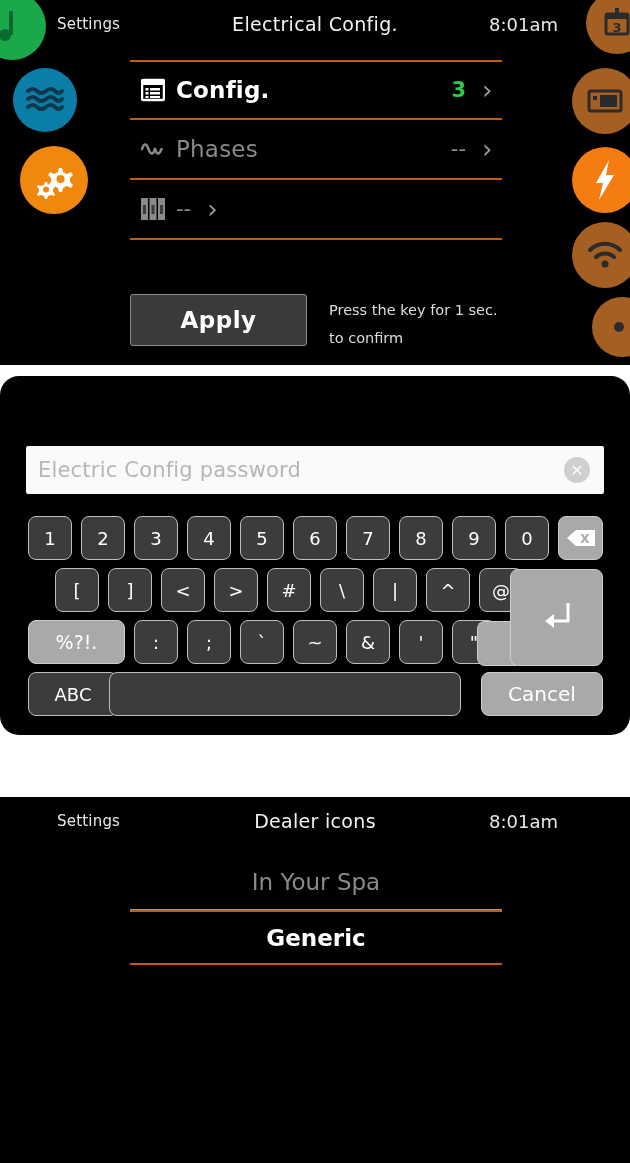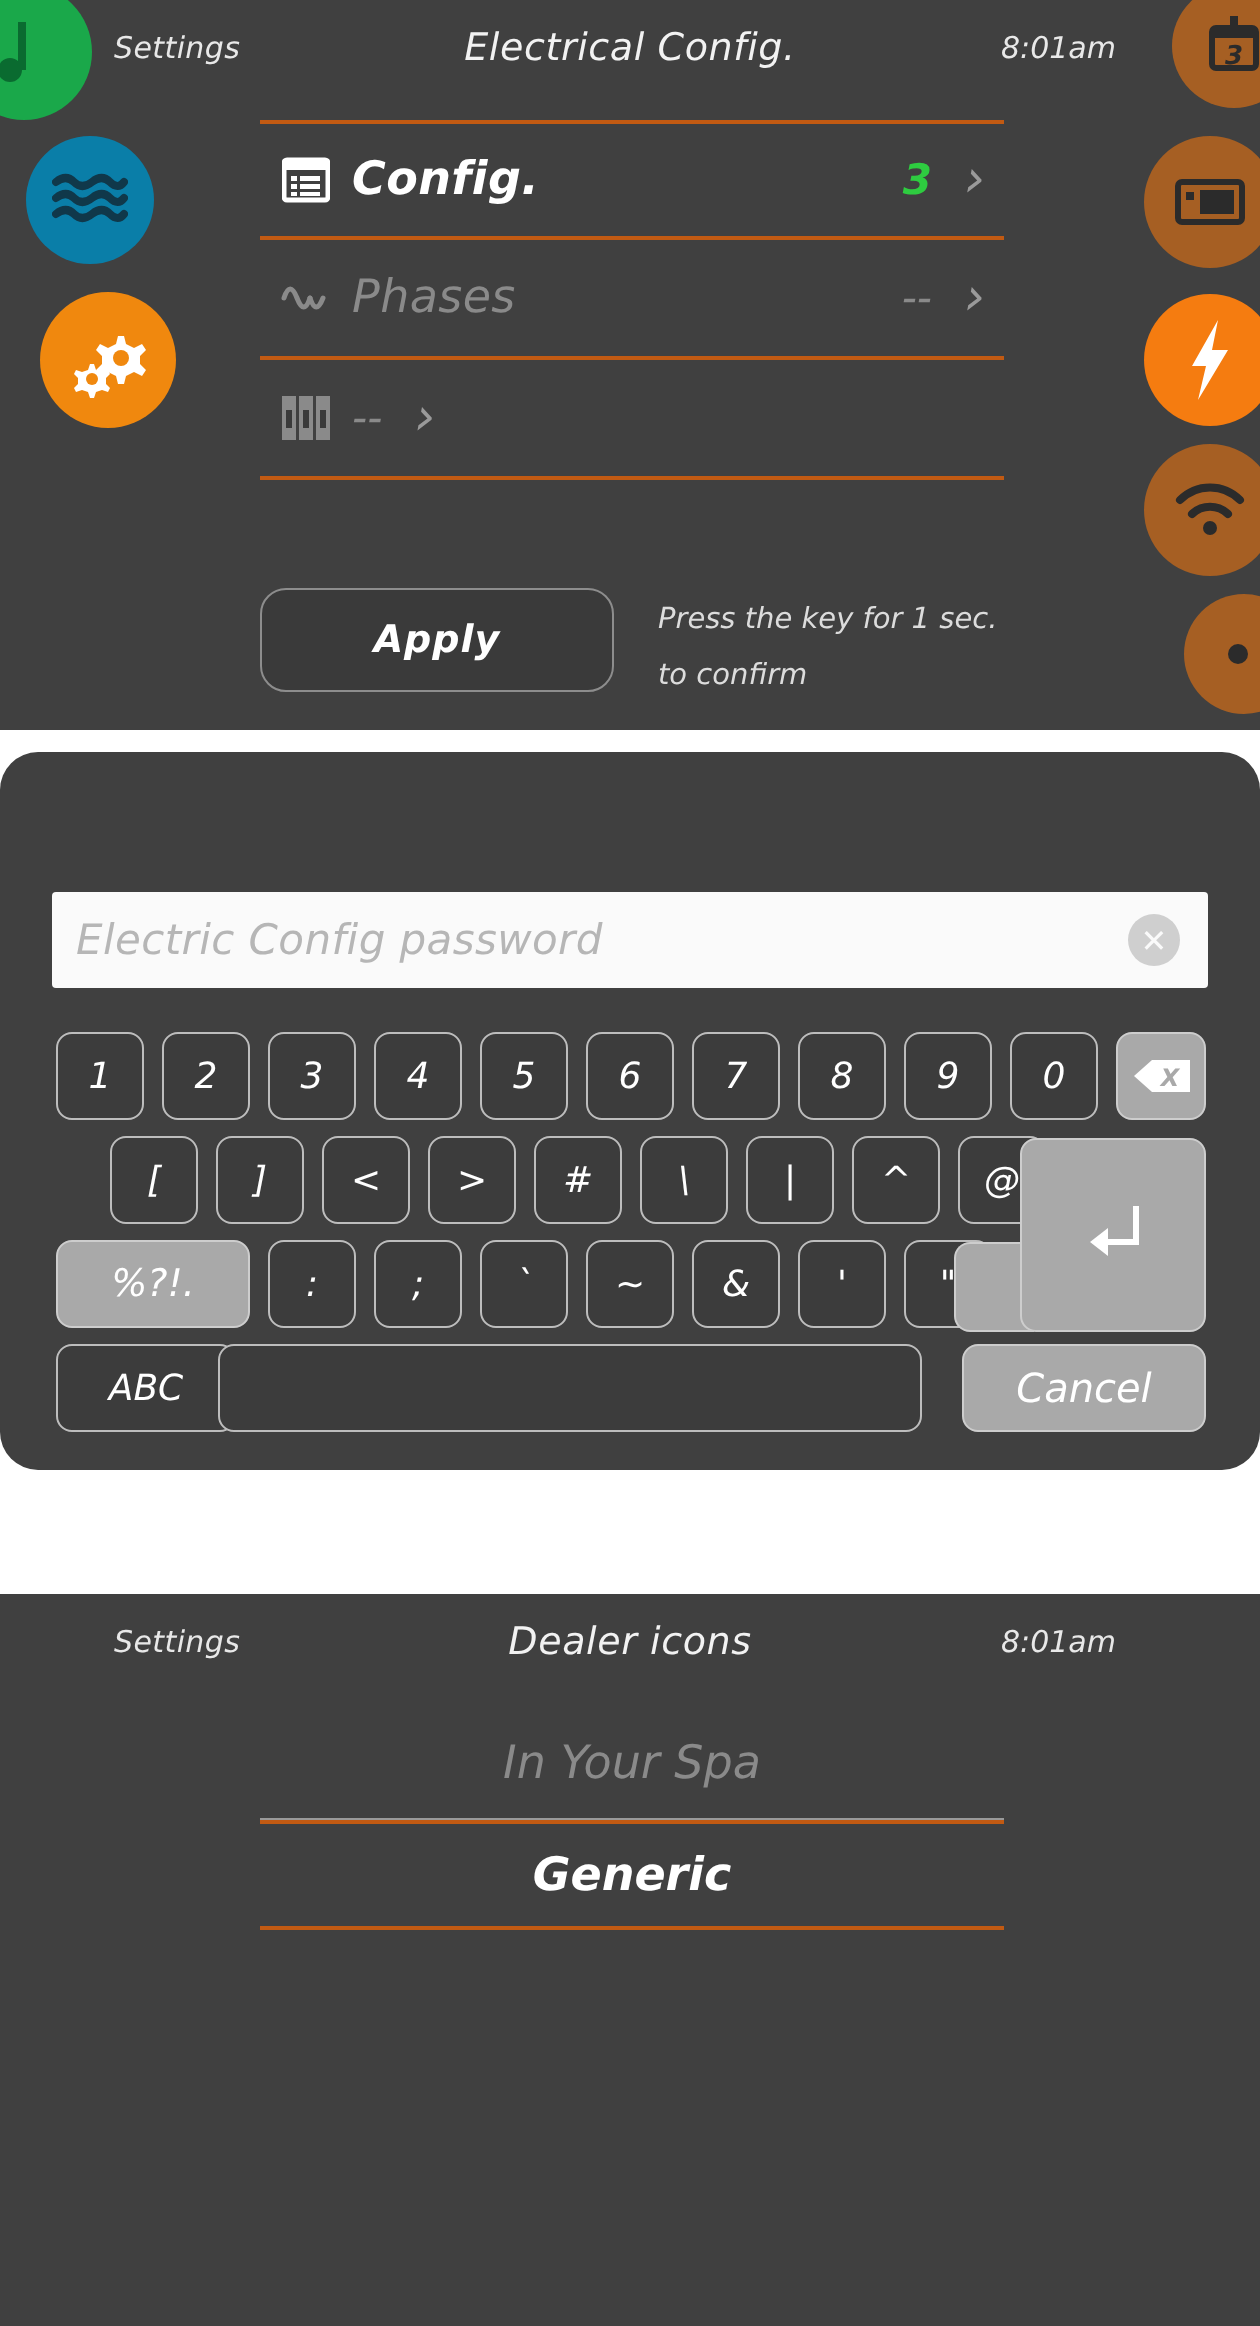--- a/index.html
+++ b/index.html
@@ -8,24 +8,23 @@
     background: #ffffff;
   }
   body {
     width: 630px;
     height: 1163px;
     overflow: hidden;
     font-family: "DejaVu Sans", "Liberation Sans", sans-serif;
   }
   .screen {
     width: 630px;
-    background: #404040;
+    background: #000000;
     position: relative;
     overflow: hidden;
-    font-style: italic;
   }
 
   
   #panel-electrical { height: 365px; }
 
   .topbar {
     position: absolute;
     top: 0; left: 0;
     width: 630px;
     height: 48px;
@@ -44,21 +43,21 @@
     position: absolute;
     left: 0; right: 0;
     text-align: center;
     font-size: 19px;
     color: #f2f2f2;
     letter-spacing: .3px;
   }
   .topbar .tb-time {
     position: absolute;
     right: 72px;
-    font-size: 15px;
+    font-size: 18px;
     color: #e8e8e8;
   }
 
   
   .rail { position: absolute; z-index: 4; }
   .rail-left  { left: 0;  top: 0; }
   .rail-right { right: 0; top: 0; }
   .circ {
     position: absolute;
     border-radius: 50%;
@@ -117,24 +116,24 @@
     position: absolute;
     left: 130px;
     top: 294px;
     display: flex;
     align-items: flex-start;
   }
   .apply-btn {
     width: 175px;
     height: 50px;
     border: 1px solid #8d8d8d;
-    border-radius: 13px;
+    border-radius: 3px;
     background: #3a3a3a;
     color: #ffffff;
-    font-size: 19px;
+    font-size: 23px;
     font-weight: bold;
     display: flex;
     align-items: center;
     justify-content: center;
     letter-spacing: .5px;
   }
   .apply-hint {
     margin-left: 22px;
     margin-top: 3px;
     font-size: 14.5px;

